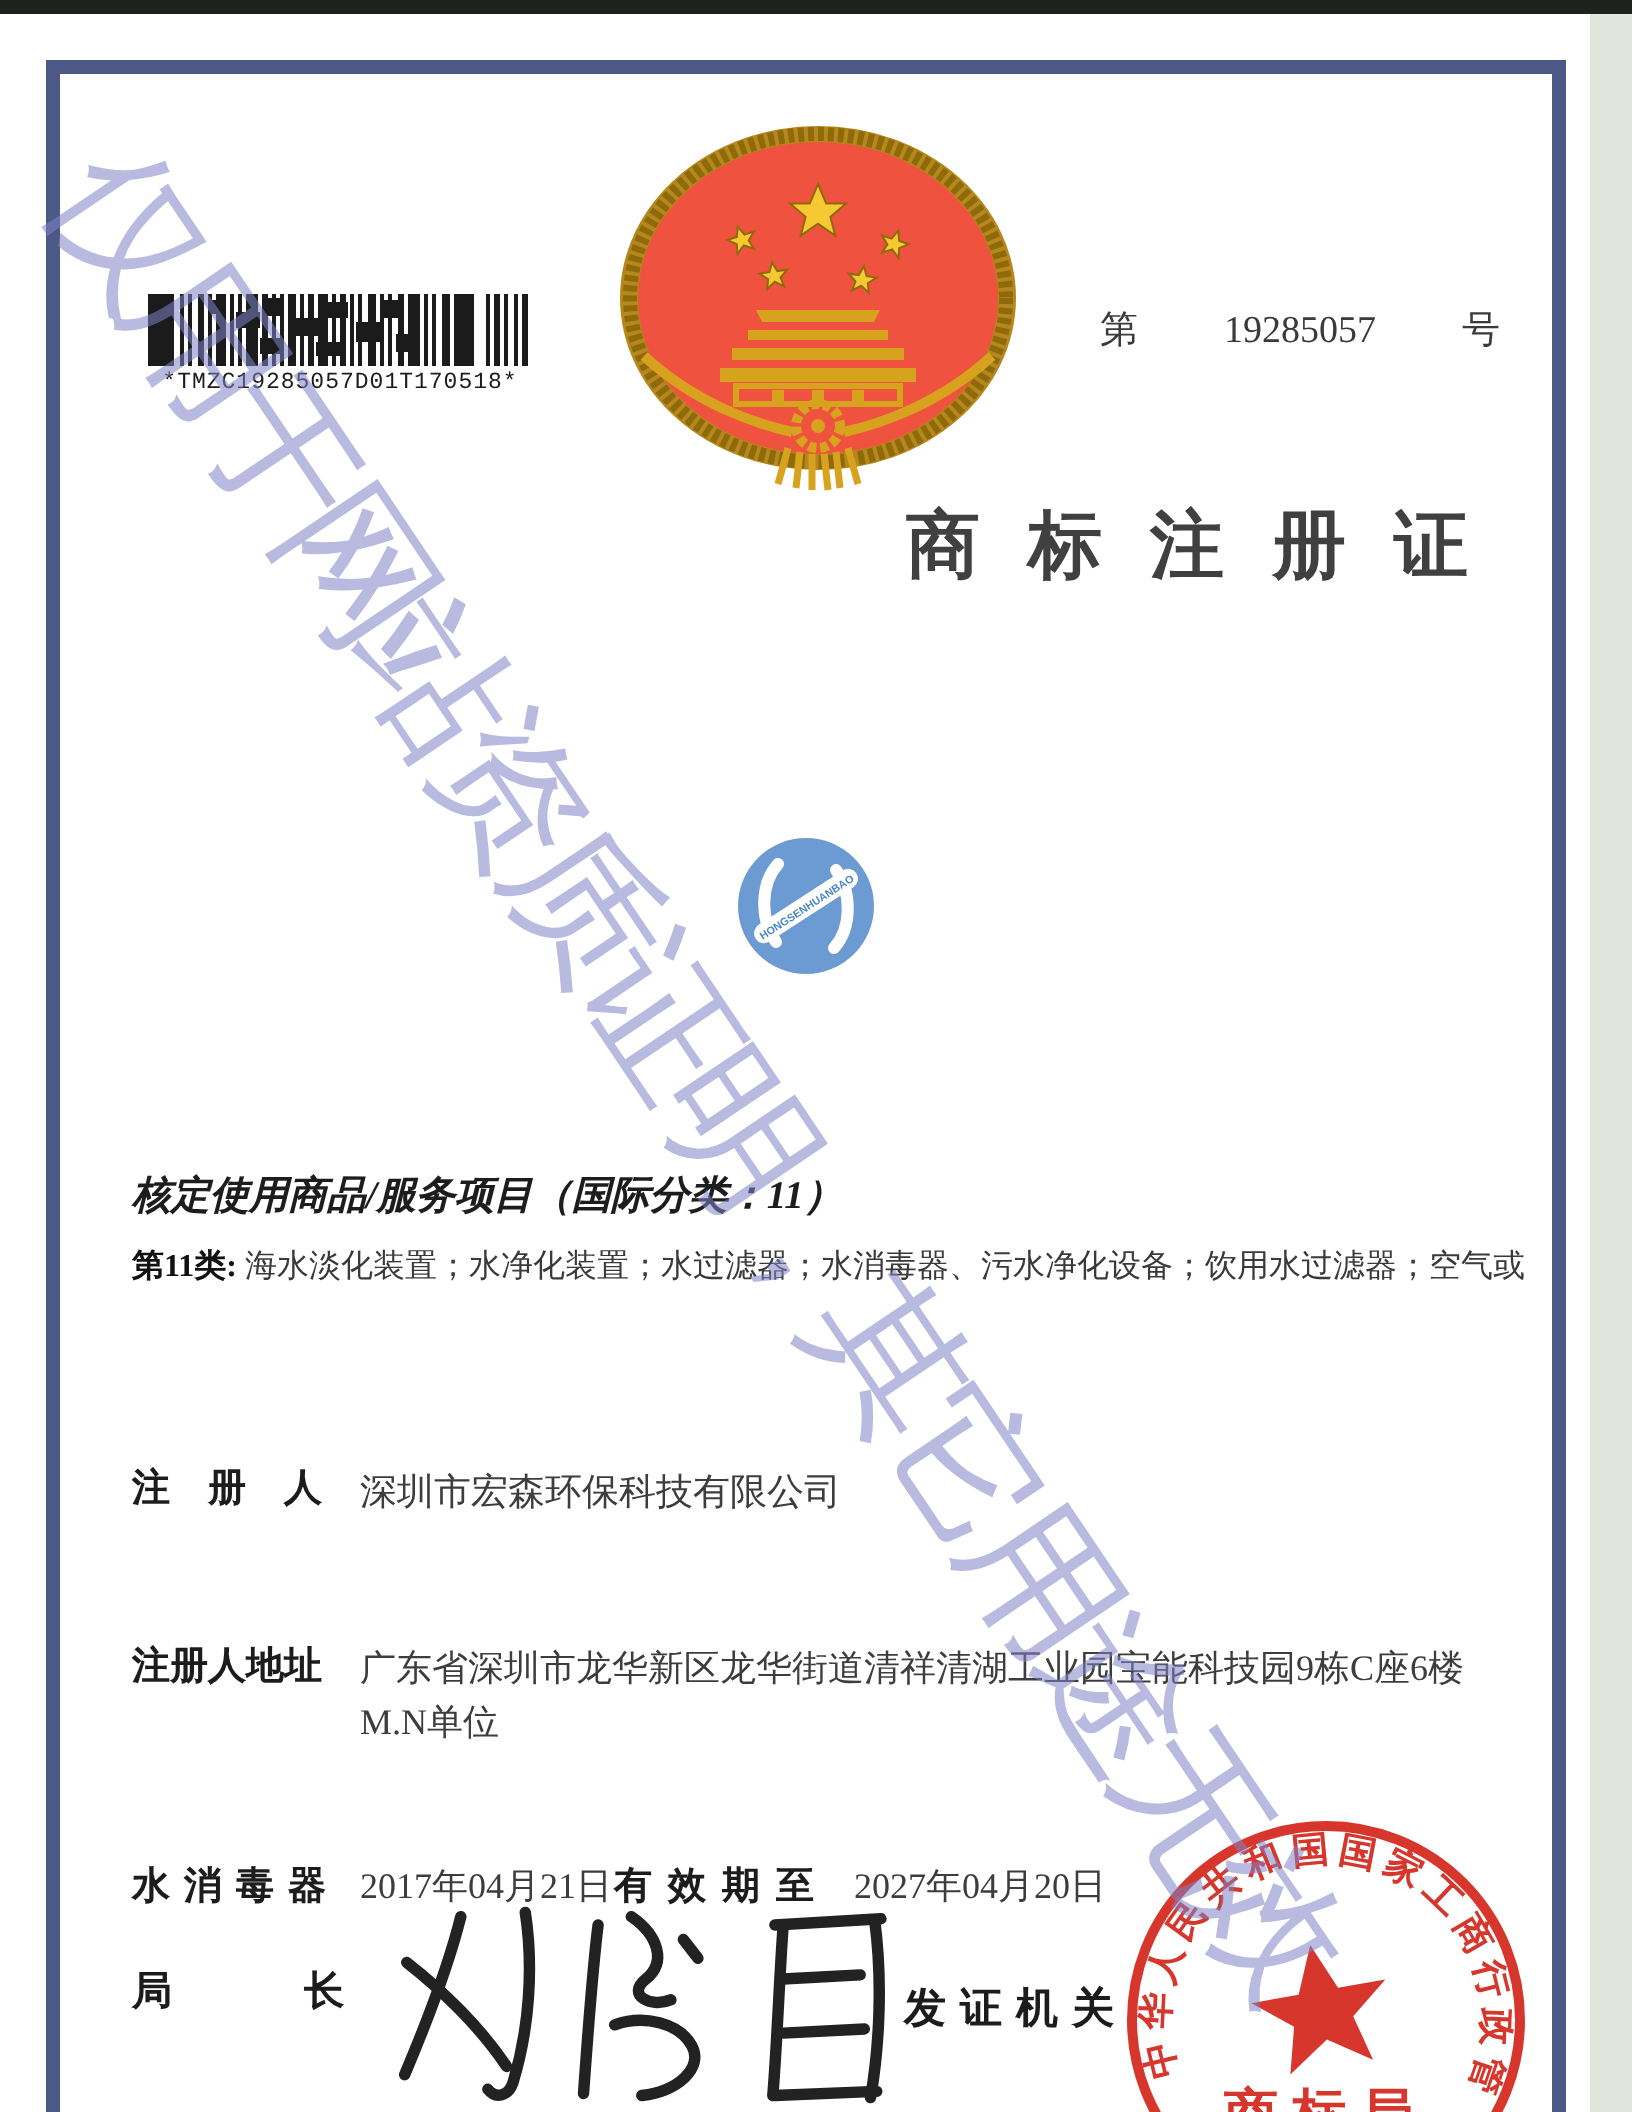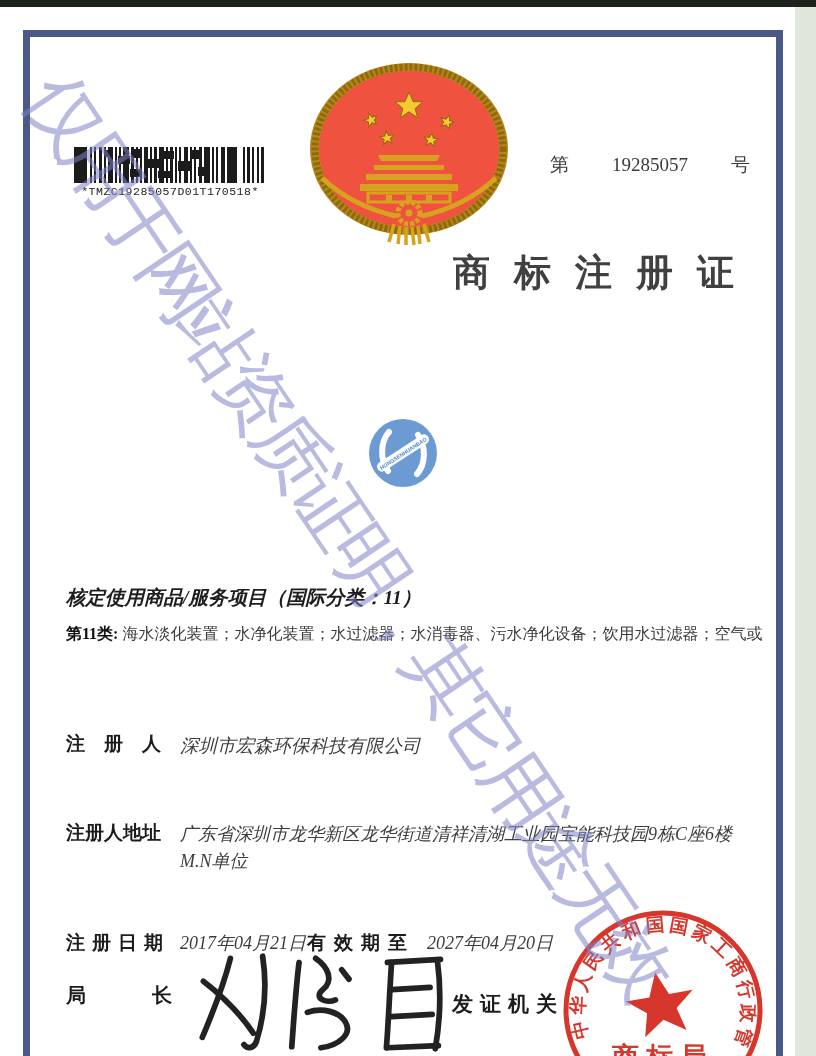--- a/index.html
+++ b/index.html
@@ -43,21 +43,21 @@
   .logo{left:365px;top:415px;z-index:9;}
   
   .heading{left:66px;top:584px;z-index:10;font-size:19.5px;font-weight:bold;color:#1d1d1d;font-style:italic;}
   .class-text{
     left:66px;top:621px;width:702px;z-index:10;
     font-size:16px;line-height:25px;color:#3a3a3a;
   }
   .class-text b{color:#111;}
   
   .row-label{font-weight:bold;color:#1c1c1c;font-size:19px;white-space:nowrap;}
-  .row-value{color:#3d3d3d;font-size:18px;font-style:italic;}
+  .row-value{color:#3d3d3d;font-size:18px;}
   .reg-label{left:66px;top:731px;letter-spacing:19px;}
   .reg-value{left:180px;top:733px;font-size:18.5px;}
   .addr-label{left:66px;top:820px;text-align:right;}
   .addr-value{left:180px;top:821px;width:590px;line-height:27px;}
   .date-label1{left:66px;top:930px;letter-spacing:7px;}
   .date-value1{left:180px;top:931px;}
   .date-label2{left:307px;top:930px;letter-spacing:8px;}
   .date-value2{left:427px;top:931px;}
   .director-1{left:66px;top:982px;font-size:20px;}
   .director-2{left:152px;top:982px;font-size:20px;}
@@ -189,21 +189,21 @@
 
   <div class="abs row-label reg-label">注册人</div>
   <div class="abs row-value reg-value">深圳市宏森环保科技有限公司</div>
 
   <div class="abs row-label addr-label">注册人地址</div>
   <div class="abs row-value addr-value">
     <span>广东省深圳市龙华新区龙华街道清祥清湖工业园宝能科技园9栋C座6楼</span><br>
     <span>M.N单位</span>
   </div>
 
-  <div class="abs row-label date-label1">注册日期</div>
+  <div class="abs row-label date-label1">水消毒器</div>
   <div class="abs row-value date-value1">2017年04月21日</div>
   <div class="abs row-label date-label2">有效期至</div>
   <div class="abs row-value date-value2">2027年04月20日</div>
 
   <div class="abs row-label director-1">局</div>
   <div class="abs row-label director-2">长</div>
 
   <svg class="abs signature" width="252" height="104" viewBox="0 0 240 100">
     <g fill="none" stroke="#222222" stroke-width="5.5" stroke-linecap="round" stroke-linejoin="round">
       <path d="M30,8 C24,32 14,58 3,84"></path>

